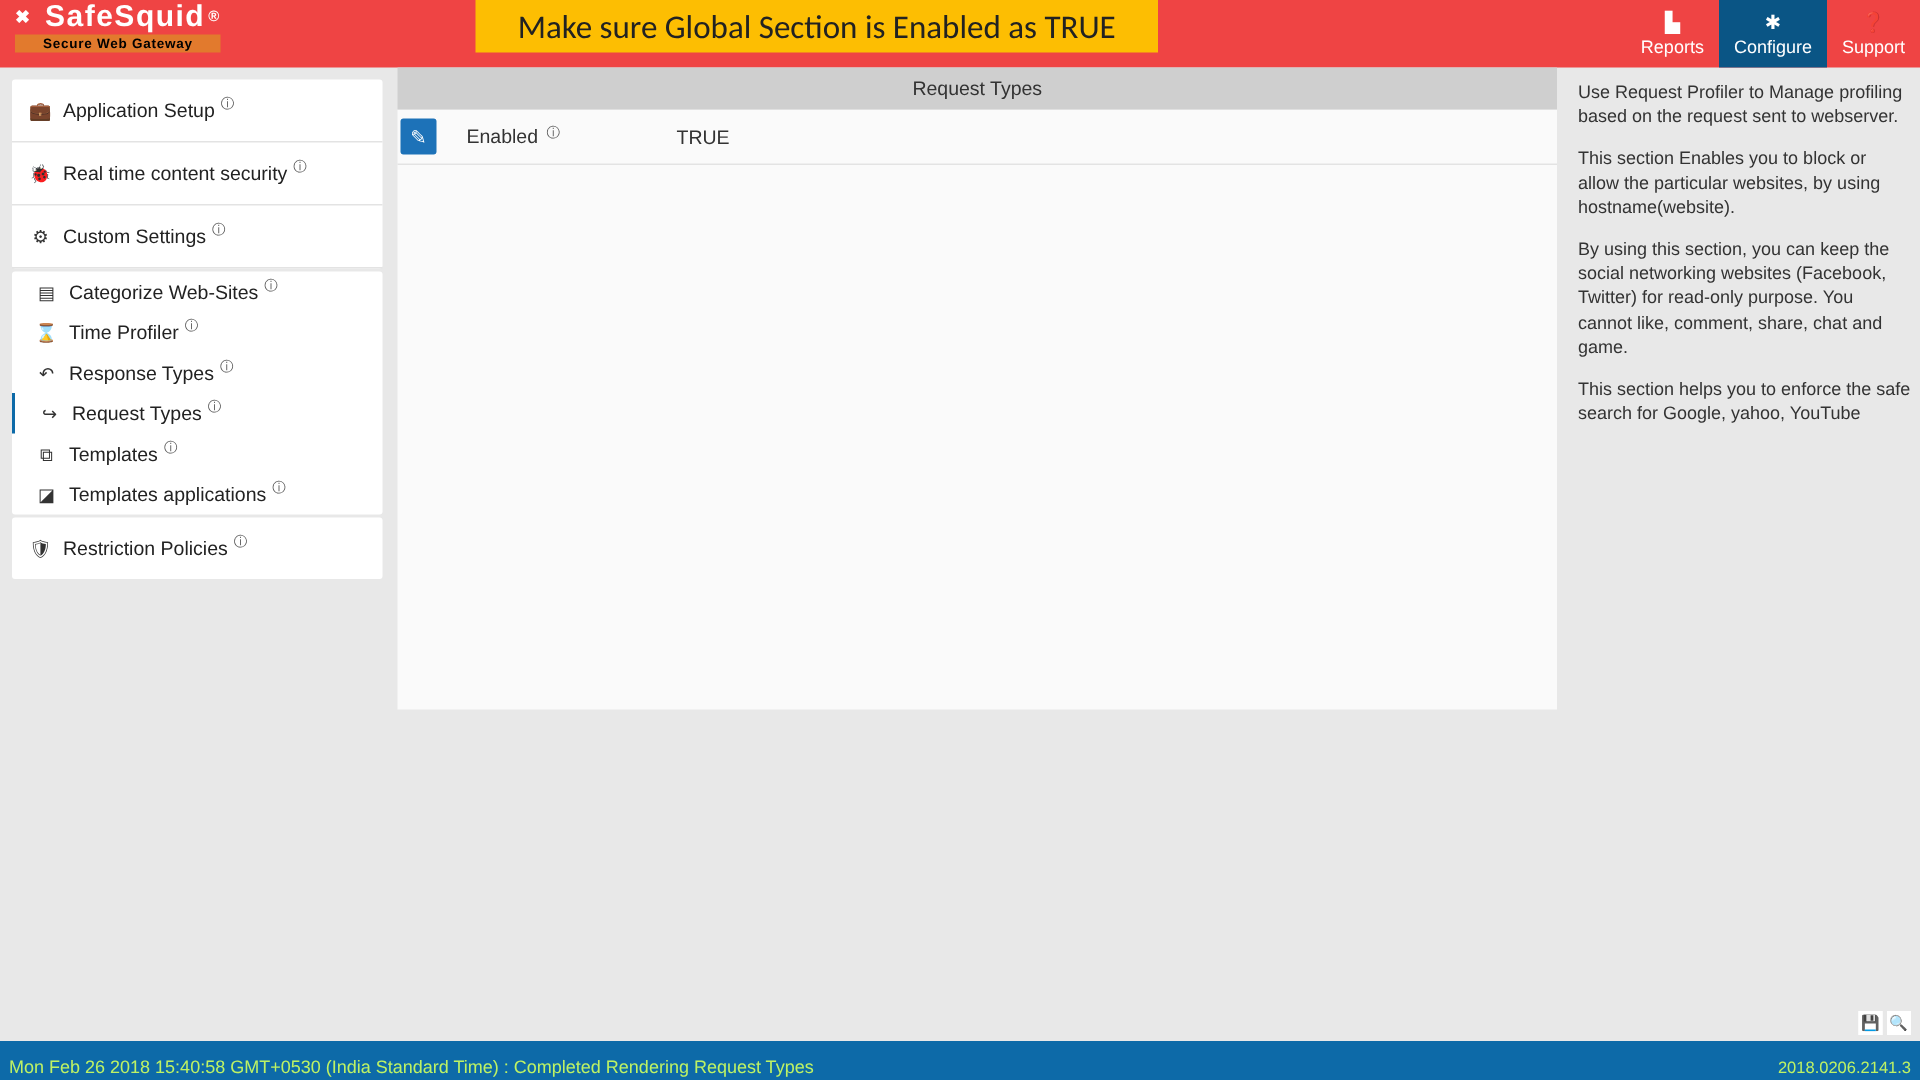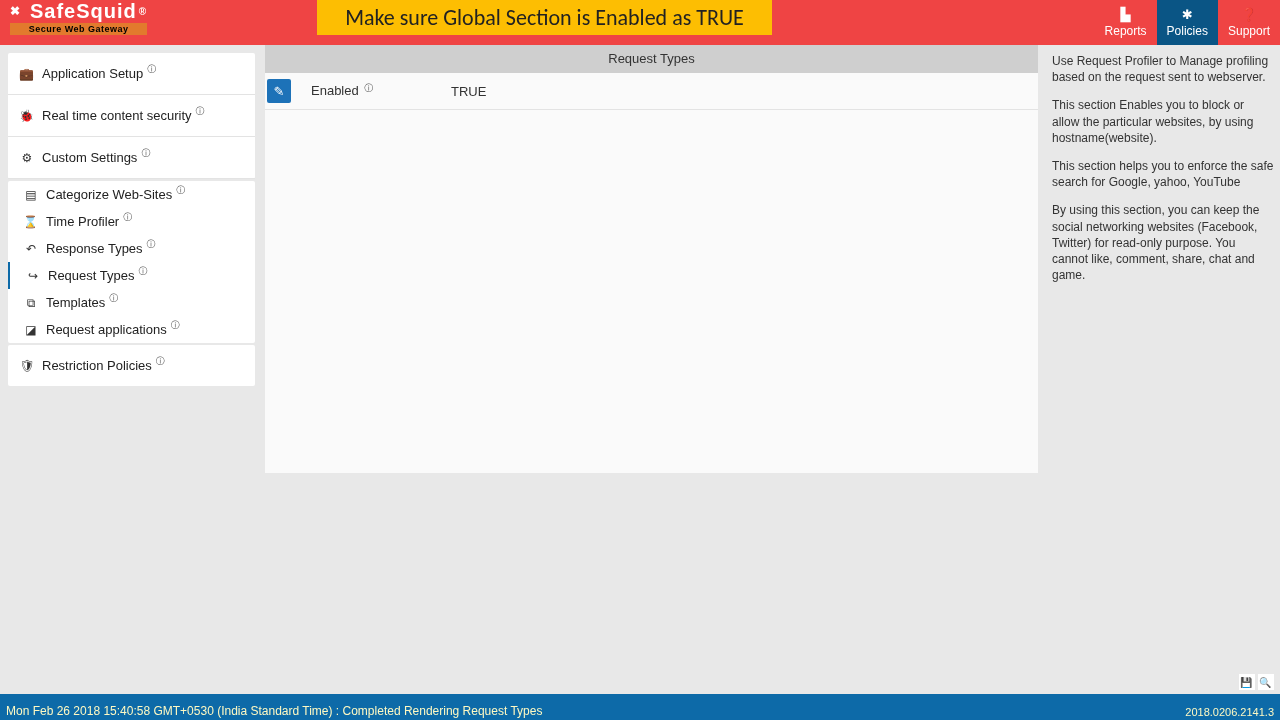--- a/index.html
+++ b/index.html
@@ -47,21 +47,21 @@
 .editbtn { width: 24px; height: 24px; background: #1d72b8; color: #fff; display: flex; align-items: center; justify-content: center; font-size: 13px; margin-right: 20px; cursor: pointer; border-radius: 2px; }
 .row .lbl { width: 140px; color: #333; font-size: 13px; position: relative; }
 .row .lbl .info { font-size: 9px; margin-left: 2px; color: #555; position: relative; top: -4px; }
 .row .val { color: #333; font-size: 13px; }
 
 
 .helpcol { width: 234px; padding: 8px 6px 0 6px; font-size: 12px; color: #333; line-height: 1.35; }
 .helpcol p { margin-bottom: 12px; }
 
 
-.footer { position: absolute; bottom: 0; left: 0; right: 0; height: 26px; background: #0d6aa8; color: #fef9c3; font-size: 12px; display: flex; align-items: flex-end; padding: 0 6px 2px 6px; }
+.footer { position: absolute; bottom: 0; left: 0; right: 0; height: 26px; background: #0d6aa8; color: #bef264; font-size: 12px; display: flex; align-items: flex-end; padding: 0 6px 2px 6px; }
 .footer-right { margin-left: auto; display: flex; align-items: center; gap: 4px; }
 .footer-btn { width: 16px; height: 16px; border: 1px solid #fff; display: inline-flex; align-items: center; justify-content: center; font-size: 10px; background: #fff; color: #0d6aa8; cursor: pointer; }
 .fver { font-size: 11px; margin-left: 6px; }
 .footer-icons { position: absolute; right: 6px; bottom: 30px; display: flex; gap: 3px; }
 </style>
 </head>
 <body>
 
 <div class="topbar">
   <div class="logo-wrap">
@@ -73,21 +73,21 @@
     <div class="logo-sub">Secure Web Gateway</div>
   </div>
   <div class="banner">Make sure Global Section is Enabled as TRUE</div>
   <div class="topnav">
     <div class="topnav-item">
       <span class="tn-icon">▙</span>
       <span>Reports</span>
     </div>
     <div class="topnav-item active">
       <span class="tn-icon">✱</span>
-      <span>Policies</span>
+      <span>Configure</span>
     </div>
     <div class="topnav-item">
       <span class="tn-icon">❓</span>
       <span>Support</span>
     </div>
   </div>
 </div>
 
 <div class="mainrow">
 
@@ -137,21 +137,21 @@
         <span>Request Types</span>
         <span class="info">ⓘ</span>
       </div>
       <div class="side-item sub">
         <span class="ic">⧉</span>
         <span>Templates</span>
         <span class="info">ⓘ</span>
       </div>
       <div class="side-item sub">
         <span class="ic">◪</span>
-        <span>Request applications</span>
+        <span>Templates applications</span>
         <span class="info">ⓘ</span>
       </div>
     </div>
 
     <div class="side-card">
       <div class="side-item">
         <span class="ic">🛡</span>
         <span>Restriction Policies</span>
         <span class="info">ⓘ</span>
       </div>
@@ -173,22 +173,22 @@
             <span class="info">ⓘ</span>
           </div>
           <div class="val">TRUE</div>
         </div>
       </div>
     </div>
 
     <div class="helpcol">
       <p>Use Request Profiler to Manage profiling based on the request sent to webserver.</p>
       <p>This section Enables you to block or allow the particular websites, by using hostname(website).</p>
+      <p>By using this section, you can keep the social networking websites (Facebook, Twitter) for read-only purpose. You cannot like, comment, share, chat and game.</p>
       <p>This section helps you to enforce the safe search for Google, yahoo, YouTube</p>
-      <p>By using this section, you can keep the social networking websites (Facebook, Twitter) for read-only purpose. You cannot like, comment, share, chat and game.</p>
     </div>
   </div>
 </div>
 
 <div class="footer-icons">
   <div class="footer-btn">
       <span>💾</span>
     </div>
   <div class="footer-btn">
       <span>🔍</span>

